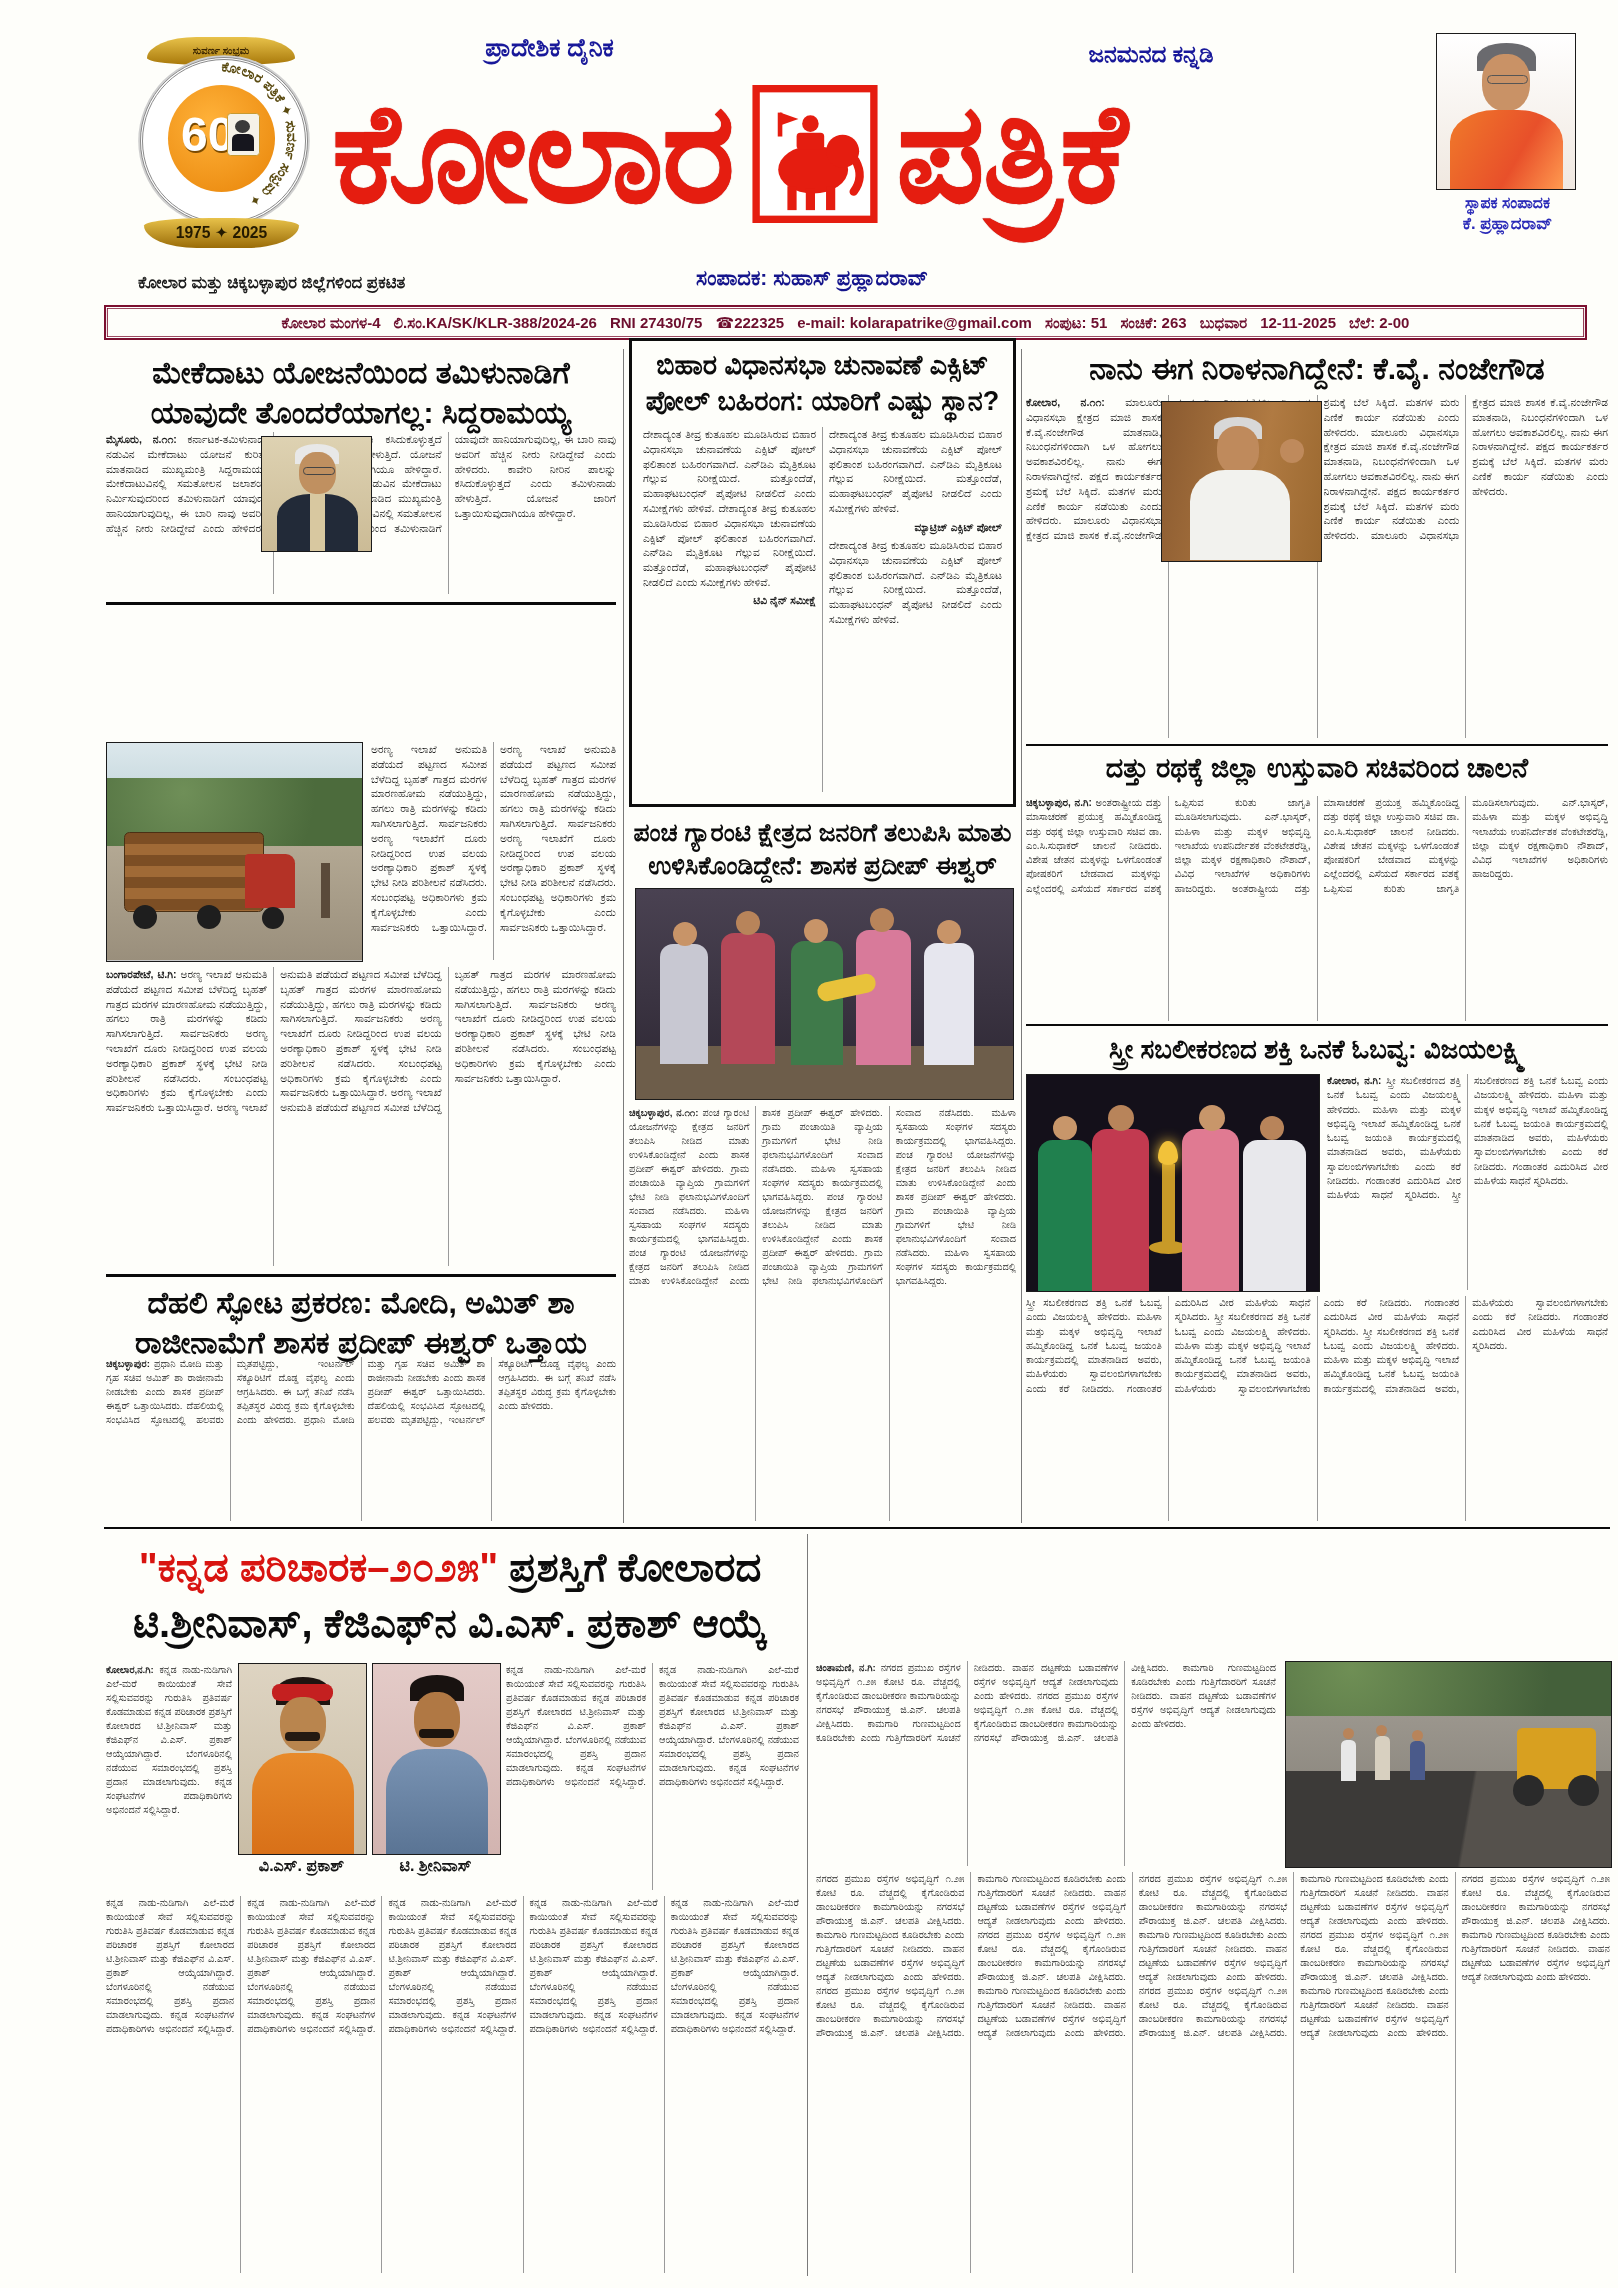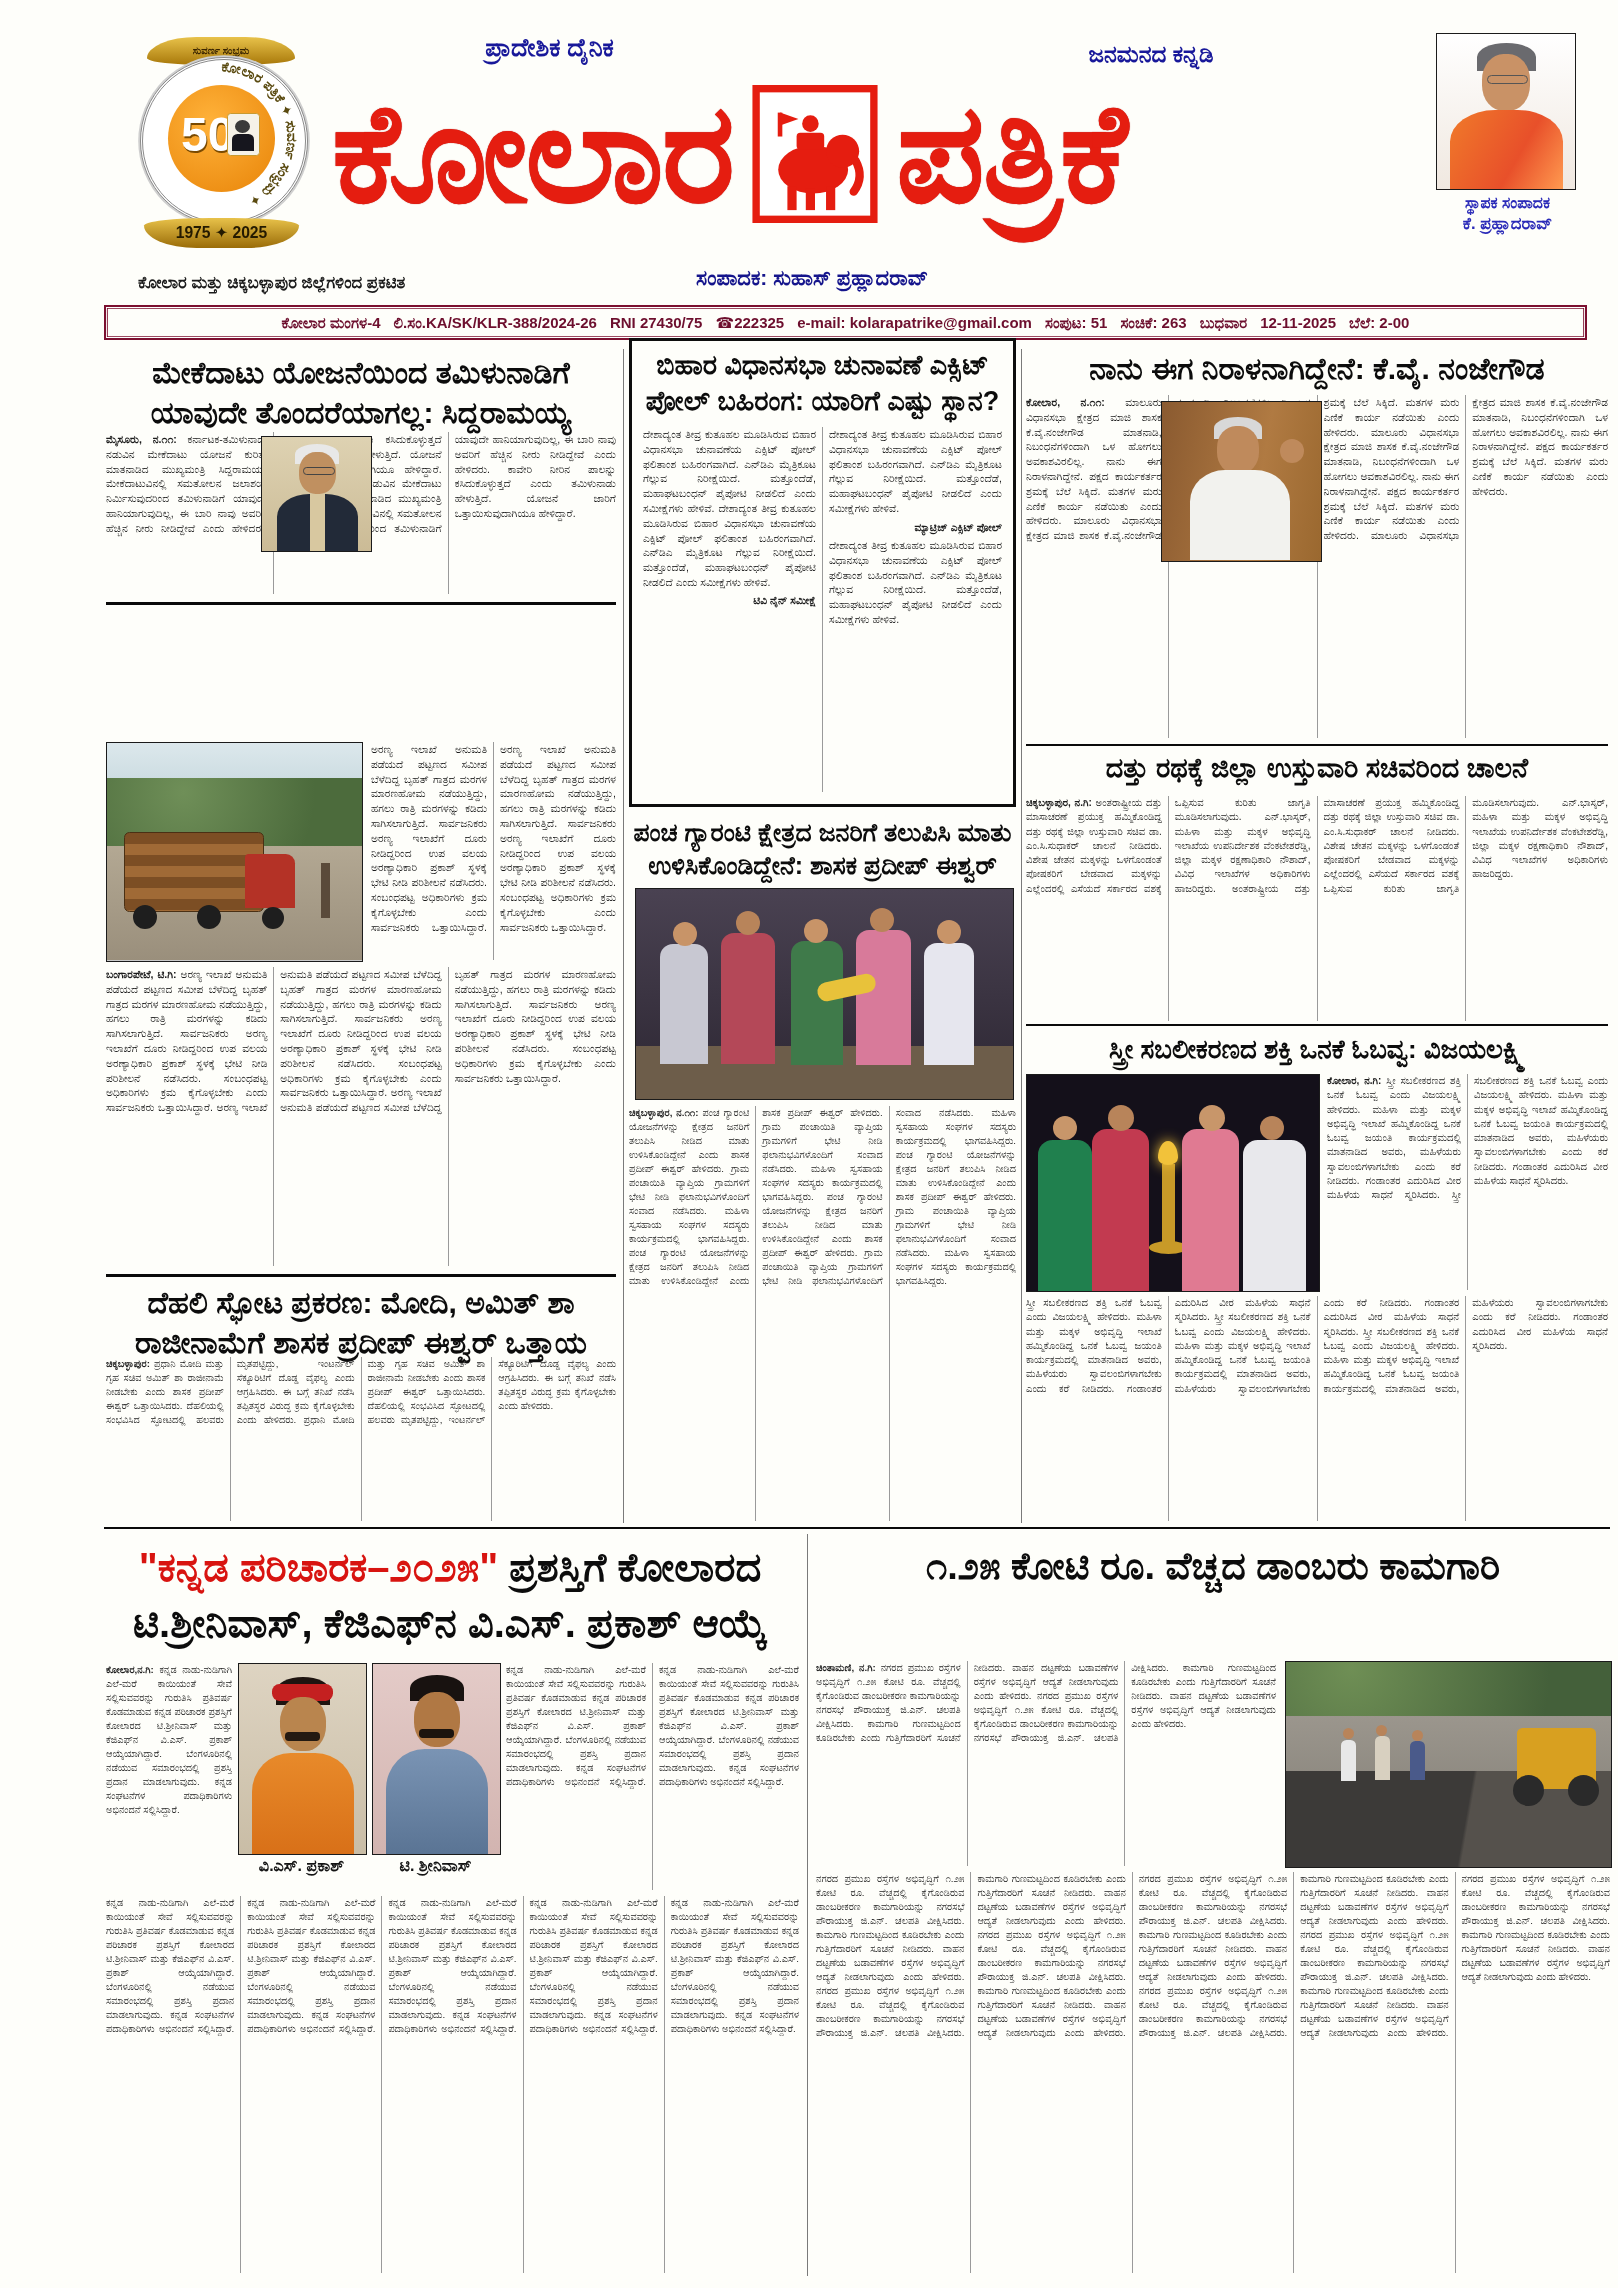--- a/index.html
+++ b/index.html
@@ -36,21 +36,21 @@
   <div class="abs" style="left:116px;top:37px;width:210px;height:214px;">
     <div class="abs ctr" style="left:31px;top:0;width:148px;height:28px;background:linear-gradient(#e8c24a,#a8780a);border-radius:40% 40% 50% 50%/90% 90% 30% 30%;font-size:10px;font-weight:700;color:#3a2500;line-height:28px;">ಸುವರ್ಣ ಸಂಭ್ರಮ</div>
     <div class="abs" style="left:24px;top:20px;width:162px;height:162px;border-radius:50%;background:#fff;border:3.7px double #8a8a8a;box-shadow:0 0 0 1.8px #cfcfcf;"></div>
     <svg class="abs" style="left:24px;top:20px;" width="162" height="162" viewBox="0 0 176 176">
       <defs>
           <path id="ringpath" d="M88,16 a72,72 0 1,1 -0.01,0"></path>
         </defs>
       <text font-size="15" font-weight="bold" fill="#5a4a10"><textPath href="#ringpath">ಕೋಲಾರ ಪತ್ರಿಕೆ ✦ ಸುವರ್ಣ ಸಂಭ್ರಮ ✦</textPath></text>
     </svg>
     <div class="abs" style="left:52px;top:48px;width:107px;height:107px;border-radius:50%;background:radial-gradient(circle at 40% 35%,#ffb23a,#e88408);">
-      <div class="abs" style="left:13px;top:22px;font-size:48px;font-weight:900;color:#fff;text-shadow:0.9px 1.8px 0 #7a4a00;">50</div>
+      <div class="abs" style="left:13px;top:22px;font-size:48px;font-weight:900;color:#fff;text-shadow:0.9px 1.8px 0 #7a4a00;">60</div>
       <div class="abs" style="left:59px;top:28px;width:31px;height:41px;background:#f5f2e8;border:1.8px solid #c89a30;border-radius:3.7px;">
         <div class="shape" style="left:7.4px;top:5.5px;width:14.8px;height:13px;border-radius:50%;background:#3a3a3a;"></div>
         <div class="shape" style="left:3.7px;top:20px;width:22px;height:16.6px;border-radius:5.5px 5.5px 0 0;background:#16161e;"></div>
       </div>
     </div>
     <div class="abs ctr" style="left:28px;top:181px;width:155px;height:29.5px;background:linear-gradient(#e8c24a,#9a6c08);border-radius:50% 50% 40% 40%/30% 30% 90% 90%;font-size:15.7px;font-weight:800;color:#241a00;line-height:29.5px;">1975 ✦ 2025</div>
   </div>
 
   <div class="abs" style="left:332px;top:57px;width:1089px;height:194px;display:flex;align-items:center;justify-content:flex-start;gap:18.5px;">
     <div class="mast-title" style="font-size:138px;">ಕೋಲಾರ</div>
@@ -248,21 +248,20 @@
   </div>
   <div class="abs caption" style="left:372px;top:1857px;width:127px;">ಟಿ. ಶ್ರೀನಿವಾಸ್</div>
   <div class="abs body-block" style="left:506px;top:1663px;width:293px;height:227px;column-count:2;font-size:9.7px;line-height:14px;">
     <p><span>ಕನ್ನಡ ನಾಡು-ನುಡಿಗಾಗಿ ಎಲೆ-ಮರೆ ಕಾಯಿಯಂತೆ ಸೇವೆ ಸಲ್ಲಿಸುವವರನ್ನು ಗುರುತಿಸಿ ಪ್ರತಿವರ್ಷ ಕೊಡಮಾಡುವ ಕನ್ನಡ ಪರಿಚಾರಕ ಪ್ರಶಸ್ತಿಗೆ ಕೋಲಾರದ ಟಿ.ಶ್ರೀನಿವಾಸ್ ಮತ್ತು ಕೆಜಿಎಫ್‌ನ ವಿ.ಎಸ್. ಪ್ರಕಾಶ್ ಆಯ್ಕೆಯಾಗಿದ್ದಾರೆ. ಬೆಂಗಳೂರಿನಲ್ಲಿ ನಡೆಯುವ ಸಮಾರಂಭದಲ್ಲಿ ಪ್ರಶಸ್ತಿ ಪ್ರದಾನ ಮಾಡಲಾಗುವುದು. ಕನ್ನಡ ಸಂಘಟನೆಗಳ ಪದಾಧಿಕಾರಿಗಳು ಅಭಿನಂದನೆ ಸಲ್ಲಿಸಿದ್ದಾರೆ. ಕನ್ನಡ ನಾಡು-ನುಡಿಗಾಗಿ ಎಲೆ-ಮರೆ ಕಾಯಿಯಂತೆ ಸೇವೆ ಸಲ್ಲಿಸುವವರನ್ನು ಗುರುತಿಸಿ ಪ್ರತಿವರ್ಷ ಕೊಡಮಾಡುವ ಕನ್ನಡ ಪರಿಚಾರಕ ಪ್ರಶಸ್ತಿಗೆ ಕೋಲಾರದ ಟಿ.ಶ್ರೀನಿವಾಸ್ ಮತ್ತು ಕೆಜಿಎಫ್‌ನ ವಿ.ಎಸ್. ಪ್ರಕಾಶ್ ಆಯ್ಕೆಯಾಗಿದ್ದಾರೆ. ಬೆಂಗಳೂರಿನಲ್ಲಿ ನಡೆಯುವ ಸಮಾರಂಭದಲ್ಲಿ ಪ್ರಶಸ್ತಿ ಪ್ರದಾನ ಮಾಡಲಾಗುವುದು. ಕನ್ನಡ ಸಂಘಟನೆಗಳ ಪದಾಧಿಕಾರಿಗಳು ಅಭಿನಂದನೆ ಸಲ್ಲಿಸಿದ್ದಾರೆ.</span></p>
   </div>
   <div class="abs body-block" style="left:106px;top:1896px;width:693px;height:377px;column-count:5;font-size:9.7px;line-height:14px;">
     <p><span>ಕನ್ನಡ ನಾಡು-ನುಡಿಗಾಗಿ ಎಲೆ-ಮರೆ ಕಾಯಿಯಂತೆ ಸೇವೆ ಸಲ್ಲಿಸುವವರನ್ನು ಗುರುತಿಸಿ ಪ್ರತಿವರ್ಷ ಕೊಡಮಾಡುವ ಕನ್ನಡ ಪರಿಚಾರಕ ಪ್ರಶಸ್ತಿಗೆ ಕೋಲಾರದ ಟಿ.ಶ್ರೀನಿವಾಸ್ ಮತ್ತು ಕೆಜಿಎಫ್‌ನ ವಿ.ಎಸ್. ಪ್ರಕಾಶ್ ಆಯ್ಕೆಯಾಗಿದ್ದಾರೆ. ಬೆಂಗಳೂರಿನಲ್ಲಿ ನಡೆಯುವ ಸಮಾರಂಭದಲ್ಲಿ ಪ್ರಶಸ್ತಿ ಪ್ರದಾನ ಮಾಡಲಾಗುವುದು. ಕನ್ನಡ ಸಂಘಟನೆಗಳ ಪದಾಧಿಕಾರಿಗಳು ಅಭಿನಂದನೆ ಸಲ್ಲಿಸಿದ್ದಾರೆ. ಕನ್ನಡ ನಾಡು-ನುಡಿಗಾಗಿ ಎಲೆ-ಮರೆ ಕಾಯಿಯಂತೆ ಸೇವೆ ಸಲ್ಲಿಸುವವರನ್ನು ಗುರುತಿಸಿ ಪ್ರತಿವರ್ಷ ಕೊಡಮಾಡುವ ಕನ್ನಡ ಪರಿಚಾರಕ ಪ್ರಶಸ್ತಿಗೆ ಕೋಲಾರದ ಟಿ.ಶ್ರೀನಿವಾಸ್ ಮತ್ತು ಕೆಜಿಎಫ್‌ನ ವಿ.ಎಸ್. ಪ್ರಕಾಶ್ ಆಯ್ಕೆಯಾಗಿದ್ದಾರೆ. ಬೆಂಗಳೂರಿನಲ್ಲಿ ನಡೆಯುವ ಸಮಾರಂಭದಲ್ಲಿ ಪ್ರಶಸ್ತಿ ಪ್ರದಾನ ಮಾಡಲಾಗುವುದು. ಕನ್ನಡ ಸಂಘಟನೆಗಳ ಪದಾಧಿಕಾರಿಗಳು ಅಭಿನಂದನೆ ಸಲ್ಲಿಸಿದ್ದಾರೆ. ಕನ್ನಡ ನಾಡು-ನುಡಿಗಾಗಿ ಎಲೆ-ಮರೆ ಕಾಯಿಯಂತೆ ಸೇವೆ ಸಲ್ಲಿಸುವವರನ್ನು ಗುರುತಿಸಿ ಪ್ರತಿವರ್ಷ ಕೊಡಮಾಡುವ ಕನ್ನಡ ಪರಿಚಾರಕ ಪ್ರಶಸ್ತಿಗೆ ಕೋಲಾರದ ಟಿ.ಶ್ರೀನಿವಾಸ್ ಮತ್ತು ಕೆಜಿಎಫ್‌ನ ವಿ.ಎಸ್. ಪ್ರಕಾಶ್ ಆಯ್ಕೆಯಾಗಿದ್ದಾರೆ. ಬೆಂಗಳೂರಿನಲ್ಲಿ ನಡೆಯುವ ಸಮಾರಂಭದಲ್ಲಿ ಪ್ರಶಸ್ತಿ ಪ್ರದಾನ ಮಾಡಲಾಗುವುದು. ಕನ್ನಡ ಸಂಘಟನೆಗಳ ಪದಾಧಿಕಾರಿಗಳು ಅಭಿನಂದನೆ ಸಲ್ಲಿಸಿದ್ದಾರೆ. ಕನ್ನಡ ನಾಡು-ನುಡಿಗಾಗಿ ಎಲೆ-ಮರೆ ಕಾಯಿಯಂತೆ ಸೇವೆ ಸಲ್ಲಿಸುವವರನ್ನು ಗುರುತಿಸಿ ಪ್ರತಿವರ್ಷ ಕೊಡಮಾಡುವ ಕನ್ನಡ ಪರಿಚಾರಕ ಪ್ರಶಸ್ತಿಗೆ ಕೋಲಾರದ ಟಿ.ಶ್ರೀನಿವಾಸ್ ಮತ್ತು ಕೆಜಿಎಫ್‌ನ ವಿ.ಎಸ್. ಪ್ರಕಾಶ್ ಆಯ್ಕೆಯಾಗಿದ್ದಾರೆ. ಬೆಂಗಳೂರಿನಲ್ಲಿ ನಡೆಯುವ ಸಮಾರಂಭದಲ್ಲಿ ಪ್ರಶಸ್ತಿ ಪ್ರದಾನ ಮಾಡಲಾಗುವುದು. ಕನ್ನಡ ಸಂಘಟನೆಗಳ ಪದಾಧಿಕಾರಿಗಳು ಅಭಿನಂದನೆ ಸಲ್ಲಿಸಿದ್ದಾರೆ. ಕನ್ನಡ ನಾಡು-ನುಡಿಗಾಗಿ ಎಲೆ-ಮರೆ ಕಾಯಿಯಂತೆ ಸೇವೆ ಸಲ್ಲಿಸುವವರನ್ನು ಗುರುತಿಸಿ ಪ್ರತಿವರ್ಷ ಕೊಡಮಾಡುವ ಕನ್ನಡ ಪರಿಚಾರಕ ಪ್ರಶಸ್ತಿಗೆ ಕೋಲಾರದ ಟಿ.ಶ್ರೀನಿವಾಸ್ ಮತ್ತು ಕೆಜಿಎಫ್‌ನ ವಿ.ಎಸ್. ಪ್ರಕಾಶ್ ಆಯ್ಕೆಯಾಗಿದ್ದಾರೆ. ಬೆಂಗಳೂರಿನಲ್ಲಿ ನಡೆಯುವ ಸಮಾರಂಭದಲ್ಲಿ ಪ್ರಶಸ್ತಿ ಪ್ರದಾನ ಮಾಡಲಾಗುವುದು. ಕನ್ನಡ ಸಂಘಟನೆಗಳ ಪದಾಧಿಕಾರಿಗಳು ಅಭಿನಂದನೆ ಸಲ್ಲಿಸಿದ್ದಾರೆ.</span></p>
   </div>
 
   <div class="abs hl ctr" style="left:816px;top:1539px;width:794px;font-size:38px;font-weight:900;line-height:1.45;">
-    <div>೧.೨೫ ಕೋಟಿ ರೂ. ವೆಚ್ಚದ ಡಾಂಬರು ಕಾಮಗಾರಿ</div>
   </div>
   <div class="abs body-block" style="left:816px;top:1661px;width:460px;height:205px;column-count:3;font-size:9.7px;line-height:14px;">
     <p><b class="dl">ಚಿಂತಾಮಣಿ, ನ.ಗಿ:</b> <span>ನಗರದ ಪ್ರಮುಖ ರಸ್ತೆಗಳ ಅಭಿವೃದ್ಧಿಗೆ ೧.೨೫ ಕೋಟಿ ರೂ. ವೆಚ್ಚದಲ್ಲಿ ಕೈಗೊಂಡಿರುವ ಡಾಂಬರೀಕರಣ ಕಾಮಗಾರಿಯನ್ನು ನಗರಸಭೆ ಪೌರಾಯುಕ್ತ ಜಿ.ಎನ್. ಚಲಪತಿ ವೀಕ್ಷಿಸಿದರು. ಕಾಮಗಾರಿ ಗುಣಮಟ್ಟದಿಂದ ಕೂಡಿರಬೇಕು ಎಂದು ಗುತ್ತಿಗೆದಾರರಿಗೆ ಸೂಚನೆ ನೀಡಿದರು. ವಾಹನ ದಟ್ಟಣೆಯ ಬಡಾವಣೆಗಳ ರಸ್ತೆಗಳ ಅಭಿವೃದ್ಧಿಗೆ ಆದ್ಯತೆ ನೀಡಲಾಗುವುದು ಎಂದು ಹೇಳಿದರು. ನಗರದ ಪ್ರಮುಖ ರಸ್ತೆಗಳ ಅಭಿವೃದ್ಧಿಗೆ ೧.೨೫ ಕೋಟಿ ರೂ. ವೆಚ್ಚದಲ್ಲಿ ಕೈಗೊಂಡಿರುವ ಡಾಂಬರೀಕರಣ ಕಾಮಗಾರಿಯನ್ನು ನಗರಸಭೆ ಪೌರಾಯುಕ್ತ ಜಿ.ಎನ್. ಚಲಪತಿ ವೀಕ್ಷಿಸಿದರು. ಕಾಮಗಾರಿ ಗುಣಮಟ್ಟದಿಂದ ಕೂಡಿರಬೇಕು ಎಂದು ಗುತ್ತಿಗೆದಾರರಿಗೆ ಸೂಚನೆ ನೀಡಿದರು. ವಾಹನ ದಟ್ಟಣೆಯ ಬಡಾವಣೆಗಳ ರಸ್ತೆಗಳ ಅಭಿವೃದ್ಧಿಗೆ ಆದ್ಯತೆ ನೀಡಲಾಗುವುದು ಎಂದು ಹೇಳಿದರು.</span></p>
   </div>
   <div class="photo" style="left:1285px;top:1661px;width:325px;height:205px;">
     <div class="shape" style="left:0;top:0;width:325px;height:59px;background:radial-gradient(circle at 20% 10%,#6f8f55,#44603a 75%);"></div>
     <div class="shape" style="left:0;top:54px;width:325px;height:151px;background:linear-gradient(#9b968d,#7e7a72);"></div>
     <div class="shape" style="left:0;top:109px;width:325px;height:96px;background:linear-gradient(100deg,#3c3a38 55%,#55514c 56%);"></div>
     <div class="shape" style="left:231px;top:66px;width:79px;height:61px;background:#d8a020;border-radius:5.5px;"></div>
     <div class="shape" style="left:227px;top:113px;width:31px;height:31px;border-radius:50%;background:#2a2a2a;"></div>

